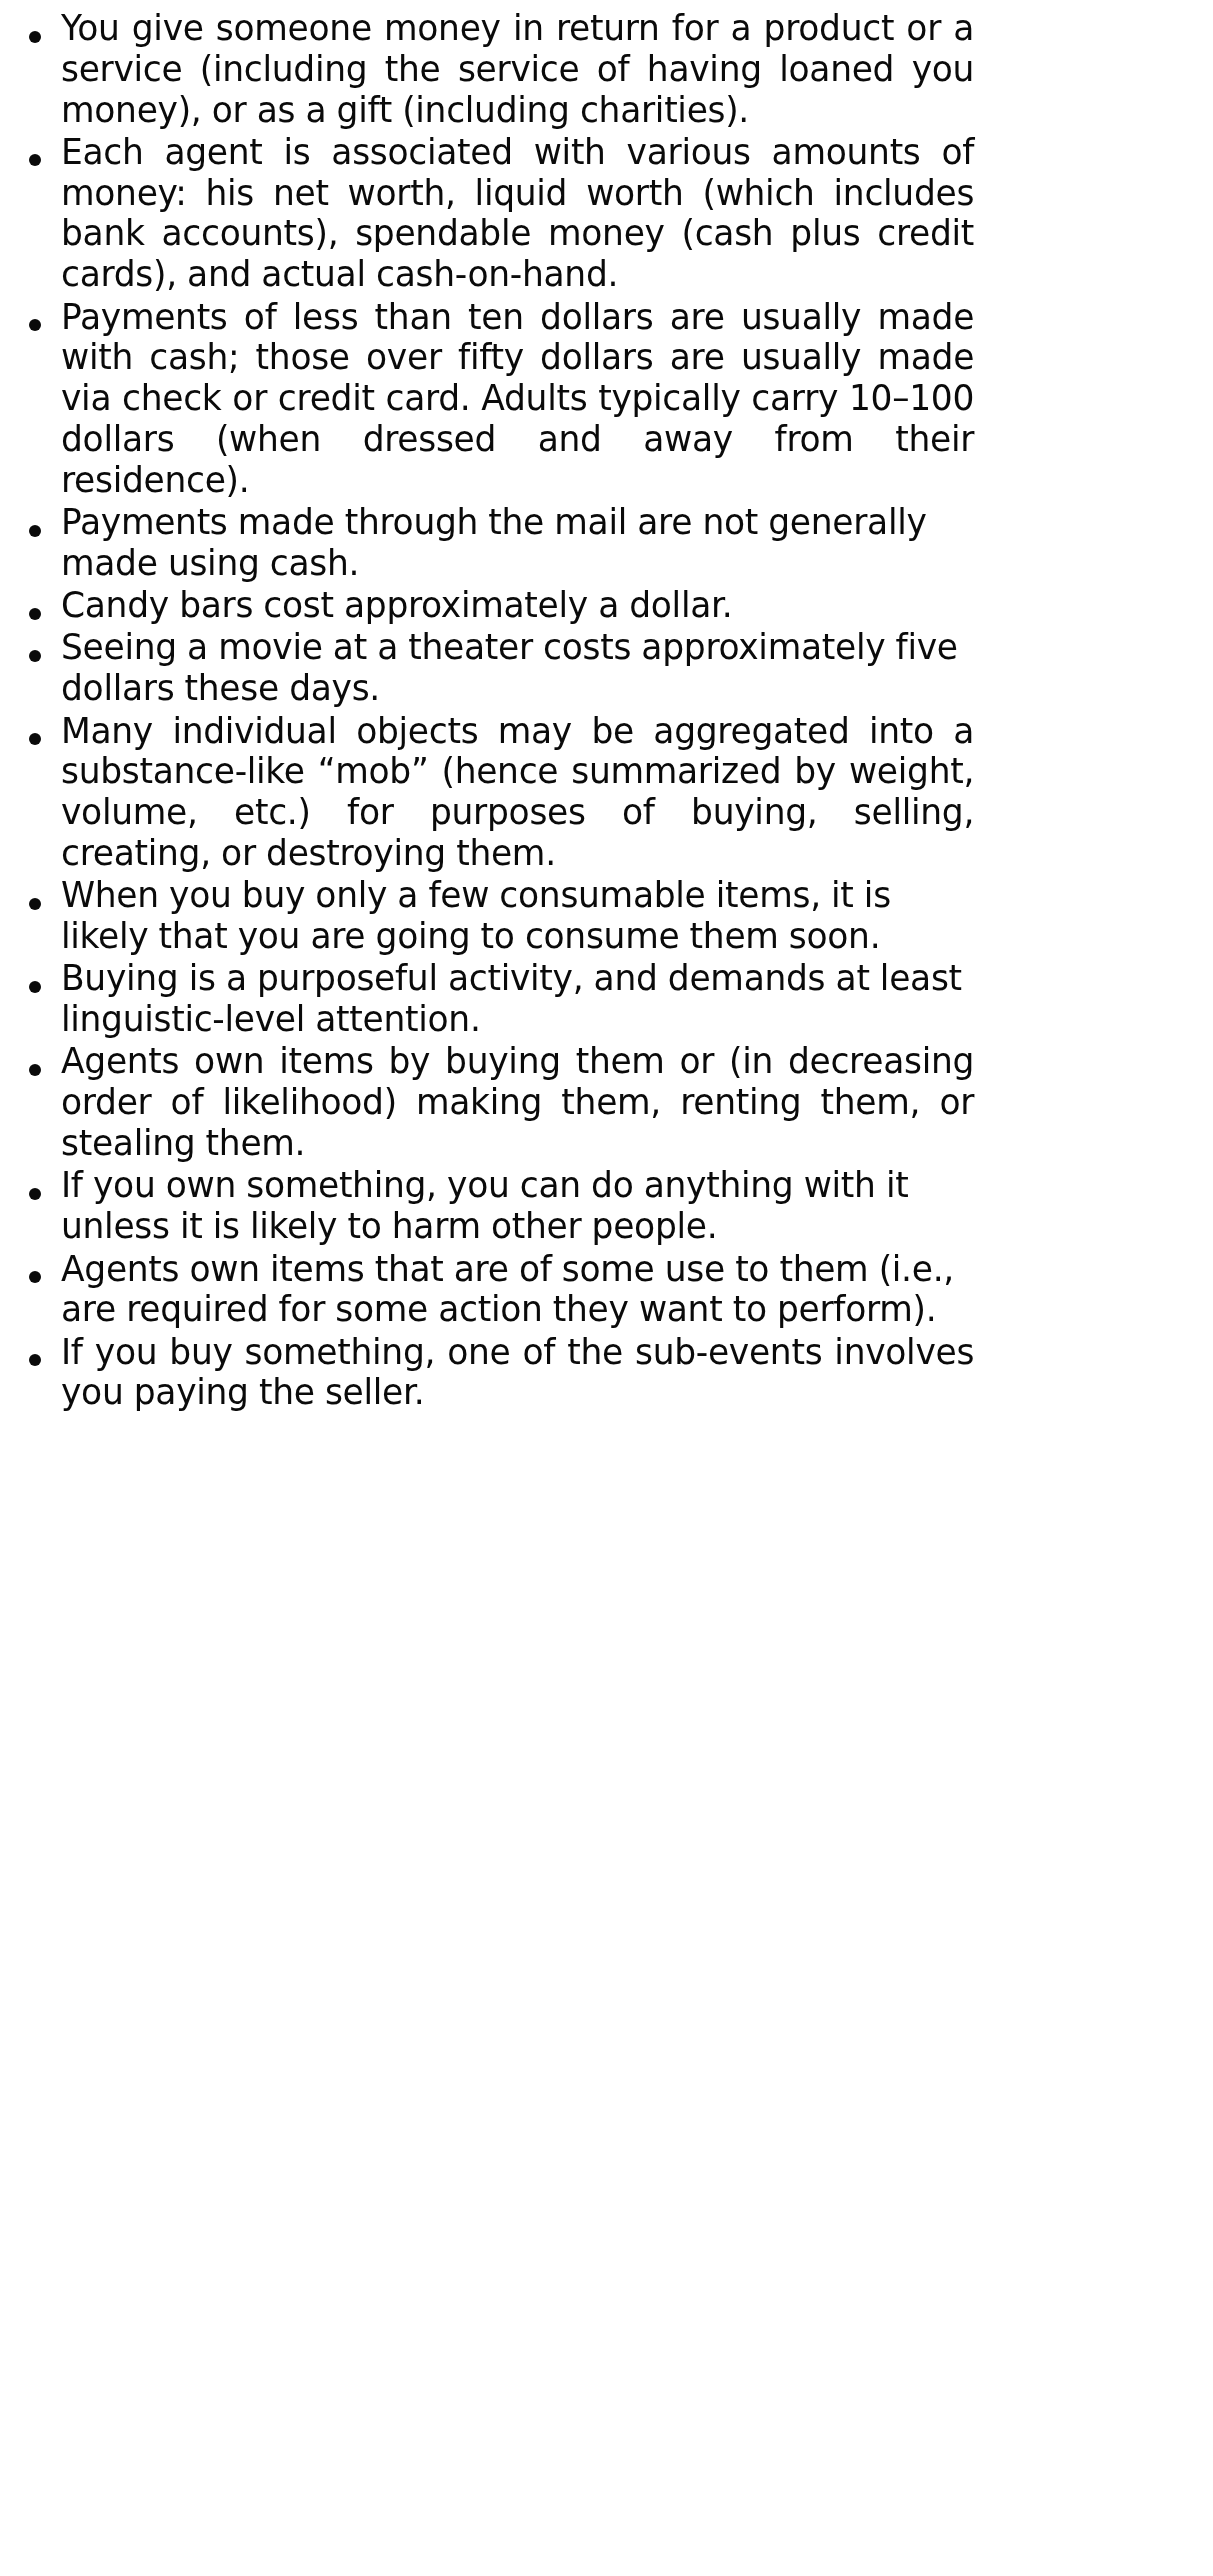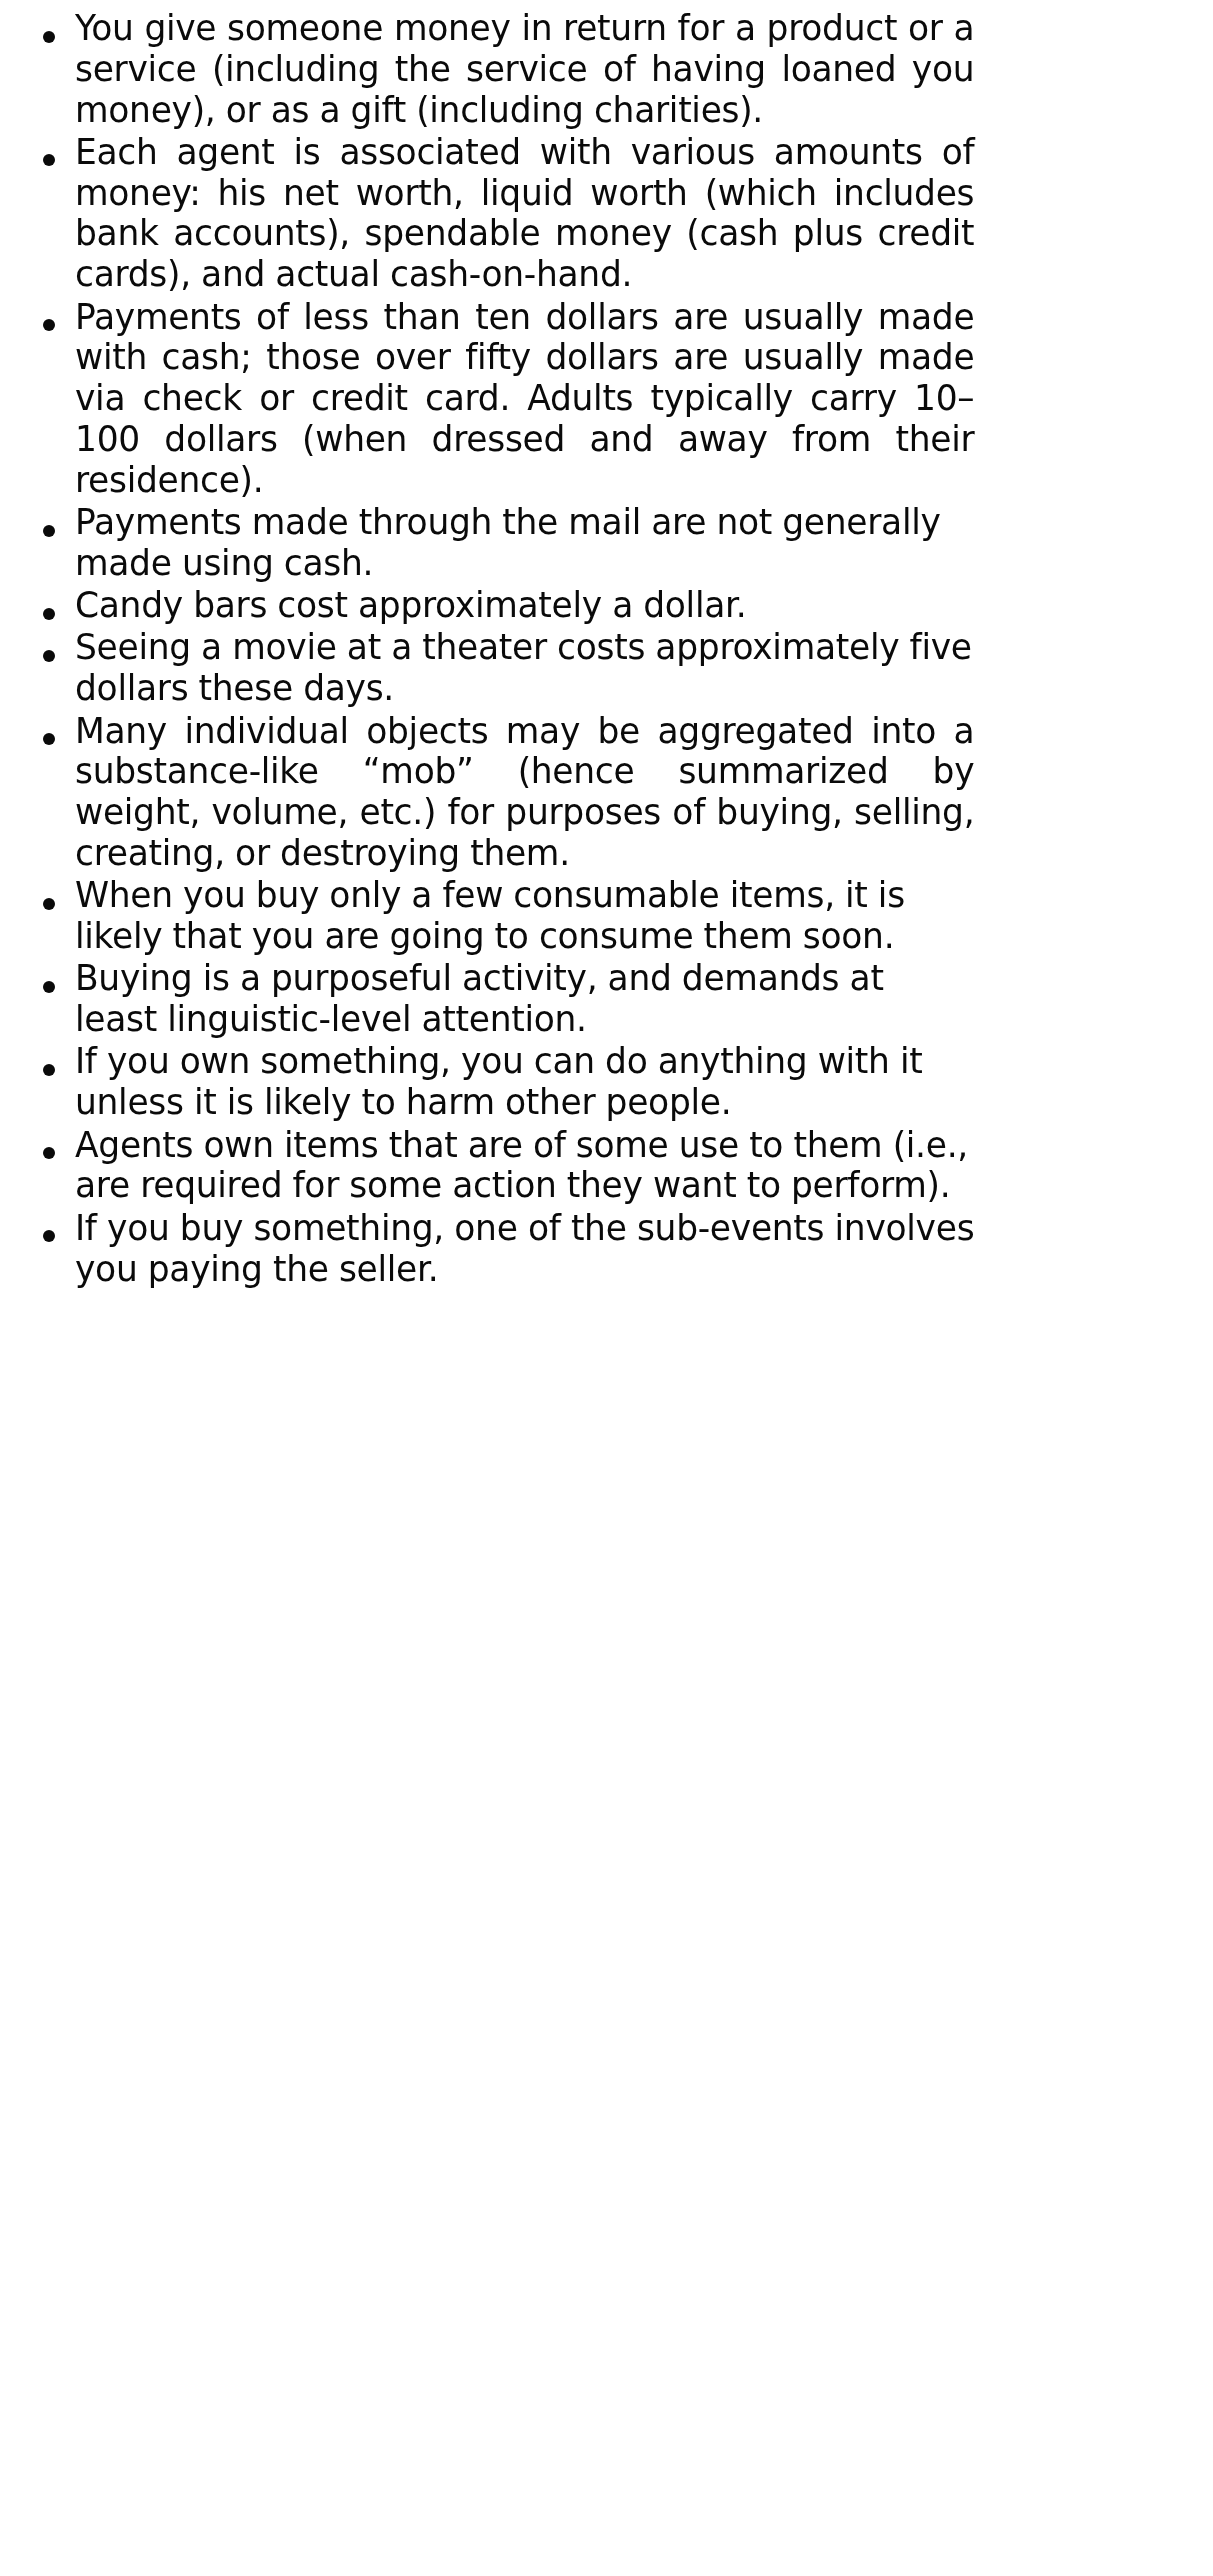--- a/index.html
+++ b/index.html
@@ -11,21 +11,21 @@
     width: 1213px;
     height: 2576px;
     font-family: "DejaVu Sans", sans-serif;
     color: #0a0a0a;
     overflow: hidden;
   }
   .page {
     width: 1012px;
     height: 2576px;
     box-sizing: border-box;
-    padding: 8px 24px 0 36px;
+    padding: 8px 24px 0 22px;
     position: relative;
   }
   ul.bullet-list {
     list-style: none;
     margin: 0;
     padding: 0;
   }
   ul.bullet-list > li {
     position: relative;
     padding-left: 39px;
@@ -112,20 +112,24 @@
       <span class="dot"></span>
       <div class="para">When you buy only a few consumable items, it is likely that you are going to consume them soon.</div>
     </li>
 
     <li>
       <span class="dot"></span>
       <div class="para">Buying is a purposeful activity, and demands at least linguistic-level attention.</div>
     </li>
 
 
+    <li>
+      <span class="dot"></span>
+      <div class="para justify">Agents own items by buying them or (in decreasing order of likelihood) making them, renting them, or stealing them.</div>
+    </li>
 
     <li>
       <span class="dot"></span>
       <div class="para">If you own something, you can do anything with it unless it is likely to harm other people.</div>
     </li>
 
     <li>
       <span class="dot"></span>
       <div class="para">Agents own items that are of some use to them (i.e., are required for some action they want to perform).</div>
     </li>

